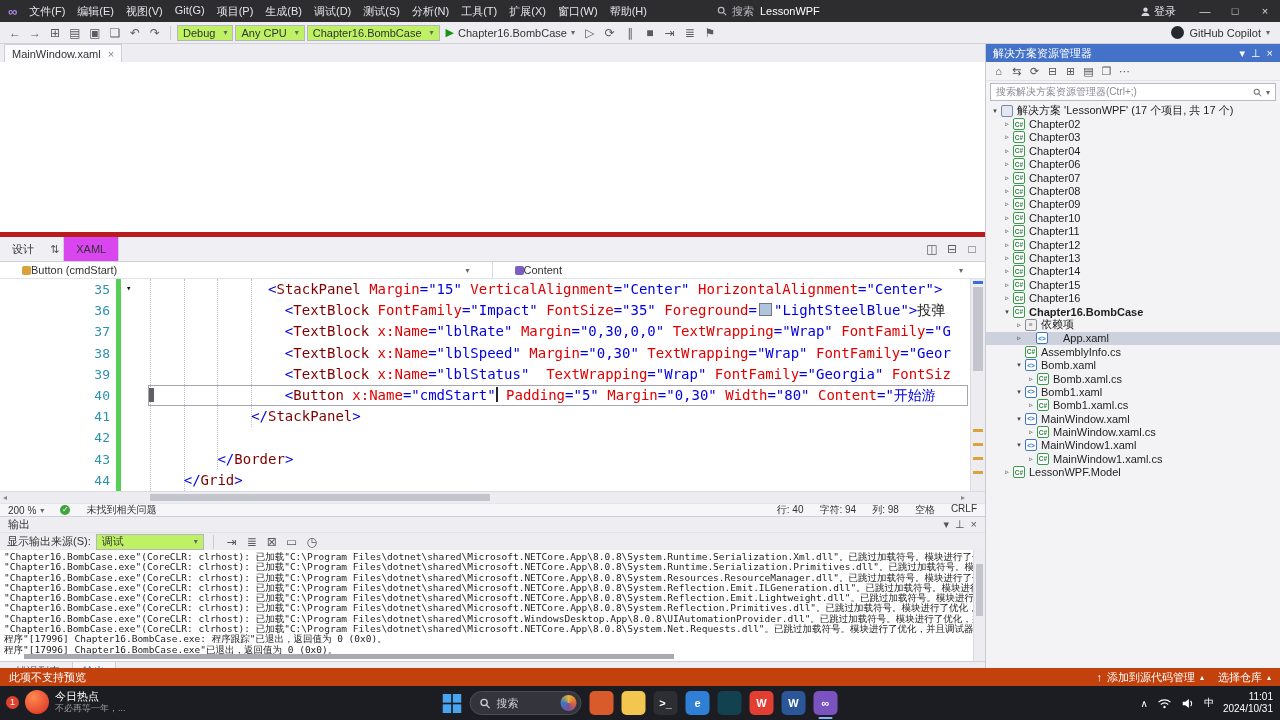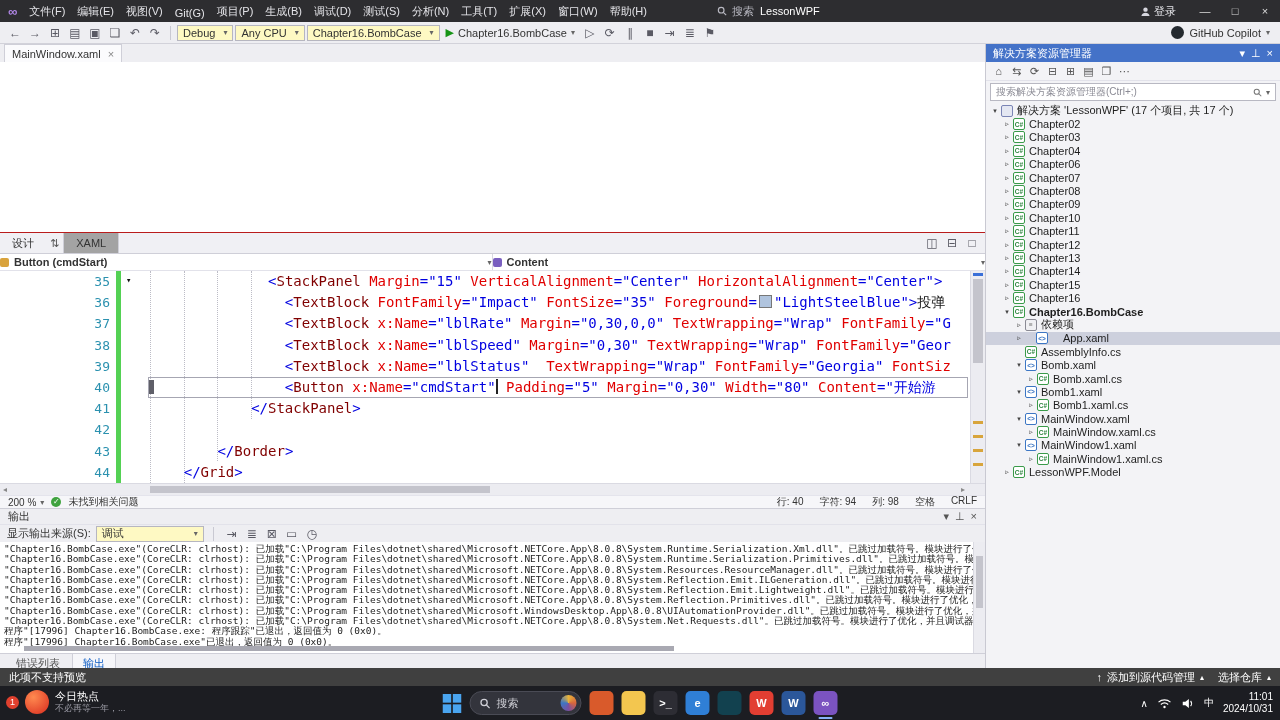--- a/index.html
+++ b/index.html
@@ -3,56 +3,56 @@
 <meta charset="utf-8">
 <style>
   html,body{margin:0;padding:0;background:#888;}
   .app{position:relative;width:1280px;height:720px;overflow:hidden;background:#fff;
        font-family:"Liberation Sans","DejaVu Sans",sans-serif;-webkit-font-smoothing:antialiased;}
 
   
   .titlebar{position:absolute;top:0;left:0;width:1280px;height:22px;background:#2d2d30;
             display:flex;align-items:center;color:#e4e4e8;font-size:11px;padding-left:8px;box-sizing:border-box;}
   .vslogo{color:#b287e8;font-weight:bold;font-size:13px;margin-right:6px;}
-  .menus{display:flex;align-items:flex-end;}
+  .menus{display:flex;}
   .menu-item{padding:3px 6px;white-space:nowrap;}
   .tb-search{margin-left:64px;display:flex;align-items:center;gap:5px;color:#b9b9c2;}
   .tb-title{margin-left:6px;color:#fff;}
   .tb-right{margin-left:auto;display:flex;align-items:center;height:22px;}
   .signin{display:flex;align-items:center;gap:3px;margin-right:14px;}
   .winbtn{width:30px;height:22px;display:flex;align-items:center;justify-content:center;font-size:11px;color:#ddd;}
 
   
   .toolbar{position:absolute;top:22px;left:0;width:1280px;height:22px;background:#eeeef2;
            border-bottom:1px solid #d2d2da;display:flex;align-items:center;font-size:11px;color:#333;
            padding-left:6px;gap:2px;box-sizing:border-box;}
   .ticon{width:18px;text-align:center;font-size:12px;color:#5a5a64;}
   .tsep{width:1px;height:14px;background:#c9c9d2;margin:0 4px;}
-  .combo{background:#fef9c3;border:1px solid #b6b6c0;height:16px;display:flex;align-items:center;
+  .combo{background:#bef264;border:1px solid #b6b6c0;height:16px;display:flex;align-items:center;
          padding:0 5px;gap:8px;box-sizing:border-box;}
   .caret{font-size:8px;color:#666;}
   .runbtn{display:flex;align-items:center;gap:4px;padding:0 4px;}
   .play{color:#169416;font-size:11px;}
   .copilot-group{margin-left:auto;display:flex;align-items:center;gap:5px;margin-right:10px;}
   .copilot-dot{width:13px;height:13px;border-radius:50%;background:#24292f;display:inline-block;}
 
   
   .editor-pane{position:absolute;top:44px;left:0;width:985px;height:624px;background:#fff;}
   .tabstrip{height:18px;background:#eeeef2;display:flex;align-items:flex-end;}
   .doctab{display:flex;margin-left:4px;height:17px;background:#fbfbfd;border:1px solid #cfcfd8;border-bottom:none;
           padding:0 7px;font-size:11px;align-items:center;gap:7px;color:#333;}
   .design-surface{height:170px;background:#fff;}
-  .splitter{height:22px;background:#f0f0f4;border-top:1px solid #b91c1c;border-bottom:1px solid #cfcfd8;
+  .splitter{height:30px;background:#f0f0f4;border-top:5px solid #b91c1c;border-bottom:1px solid #cfcfd8;
             display:flex;align-items:stretch;font-size:11px;color:#333;box-sizing:border-box;}
   .split-tab{padding:0 12px;display:flex;align-items:center;}
-  .split-tab.active{background:#a3a3a3;border-left:1px solid #cfcfd8;border-right:1px solid #cfcfd8;}
+  .split-tab.active{background:#d946ef;border-left:1px solid #cfcfd8;border-right:1px solid #cfcfd8;}
   .split-mid{display:flex;align-items:center;padding:0 4px;color:#555;}
   .split-icons{margin-left:auto;display:flex;align-items:center;gap:2px;padding-right:4px;}
   .breadcrumb{height:16px;display:flex;border-bottom:1px solid #e2e2ea;font-size:11px;color:#333;align-items:stretch;}
-  .bc-half{width:50%;display:flex;align-items:center;gap:5px;padding:0 0;box-sizing:border-box;font-weight:bold;}
+  .bc-half{width:50%;display:flex;align-items:center;padding:0 22px;box-sizing:border-box;}
   .bc-half:first-child{border-right:1px solid #d8d8e0;}
   .bc-ico{width:9px;height:9px;border-radius:2px;flex:none;}
   .bc-ico.btn{background:#d9a33c;}
   .bc-ico.prop{background:#7a5fc0;}
   .bc-caret{margin-left:auto;font-size:8px;color:#666;}
 
   .code-area{position:relative;height:212px;overflow:hidden;
              font-family:"DejaVu Sans Mono","Liberation Mono",monospace;font-size:14px;}
   .ig{position:absolute;width:0;border-left:1px dotted #bcbcc6;}
   .chgbar{position:absolute;left:116px;top:0;width:5px;height:100%;background:#54d154;}
@@ -68,21 +68,21 @@
   .crow.cur::before{content:"";position:absolute;left:148px;top:3px;width:6px;height:14px;background:#5f5f68;}
   .evs{position:absolute;right:0;top:0;width:15px;height:212px;background:#ececf1;border-left:1px solid #dadae2;box-sizing:border-box;}
   .evs-thumb{position:absolute;left:2px;right:2px;top:8px;height:84px;background:#c4c4cc;}
   .evs-m{position:absolute;left:2px;right:2px;height:3px;}
 
   .hscroll{height:12px;background:#ececf1;border-top:1px solid #dadae2;position:relative;box-sizing:border-box;}
   .hthumb{position:absolute;left:150px;width:340px;top:2px;height:7px;background:#c4c4cc;}
   .harrow{position:absolute;top:0;font-size:8px;color:#888;line-height:11px;}
 
   .inforow{height:13px;background:#f6f6f9;display:flex;align-items:center;font-size:10px;color:#333;
-           gap:7px;padding:0 8px;border-top:1px solid #e4e4ec;box-sizing:border-box;}
+           gap:16px;padding:0 8px;border-top:1px solid #e4e4ec;box-sizing:border-box;}
   .okc{width:10px;height:10px;border-radius:50%;background:#3fa33f;color:#fff;font-size:8px;line-height:10px;
        text-align:center;flex:none;}
   .inforight{margin-left:auto;display:flex;gap:16px;}
 
   
   .out-header{height:16px;background:#eeeef2;display:flex;align-items:center;font-size:11px;color:#333;
               padding:0 8px;border-top:1px solid #cfcfd8;box-sizing:border-box;}
   .hd-icons{margin-left:auto;display:flex;gap:6px;color:#555;}
   .out-toolbar{height:18px;background:#eeeef2;display:flex;align-items:center;font-size:11px;color:#333;
                gap:5px;padding:0 7px;box-sizing:border-box;border-top:1px solid #e2e2ea;}
@@ -114,21 +114,21 @@
   .arrow{width:10px;font-size:7px;color:#444;text-align:center;flex:none;}
   .fi{width:12px;height:12px;flex:none;margin:0 4px 0 1px;border:1px solid #999;font-size:6.5px;
       display:flex;align-items:center;justify-content:center;background:#fff;border-radius:2px;color:#666;
       font-weight:bold;box-sizing:border-box;}
   .fi.proj,.fi.cs{border-color:#3a9b4a;color:#2e8540;}
   .fi.xaml{border-color:#3c76c4;color:#3c76c4;}
   .fi.sol{border-color:#7a84b5;background:#e4e7f2;}
   .fi.deps{border-color:#8a8a94;color:#777;background:#f0f0f3;}
 
   
-  .statusbar{position:absolute;left:0;top:668px;width:1280px;height:18px;background:#404040;color:#fff;
+  .statusbar{position:absolute;left:0;top:668px;width:1280px;height:18px;background:#c2410c;color:#fff;
              display:flex;align-items:center;font-size:11px;padding:0 9px;gap:2px;box-sizing:border-box;}
   .sb-right{margin-left:auto;display:flex;align-items:center;gap:14px;}
   .sb-item{display:flex;align-items:center;gap:5px;}
 
   
   .taskbar{position:absolute;left:0;top:686px;width:1280px;height:34px;background:#1c1d22;color:#fff;}
   .hotspot{position:absolute;left:6px;top:4px;display:flex;align-items:center;gap:6px;}
   .hot-badge{width:13px;height:13px;border-radius:50%;background:#e0402e;font-size:9px;text-align:center;
              line-height:13px;flex:none;}
   .hot-icon{width:24px;height:24px;border-radius:50%;background:radial-gradient(circle at 35% 30%,#ff8a50,#d92b1e);flex:none;}

